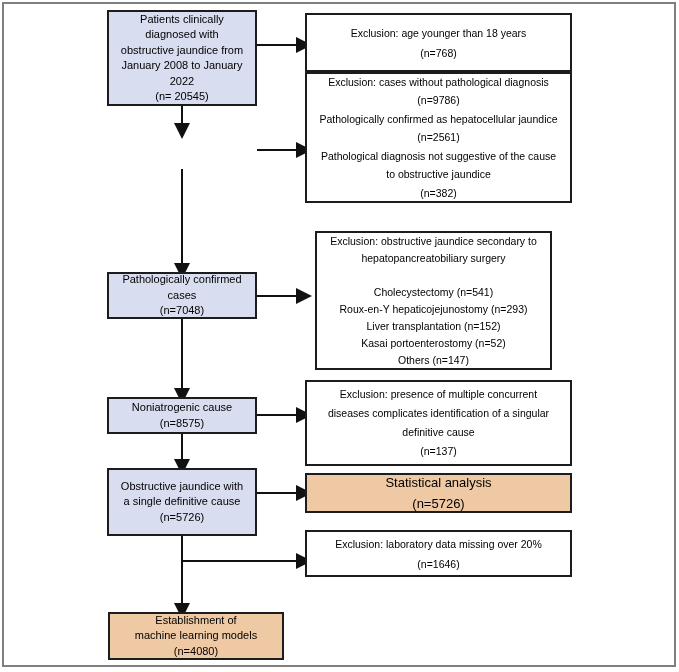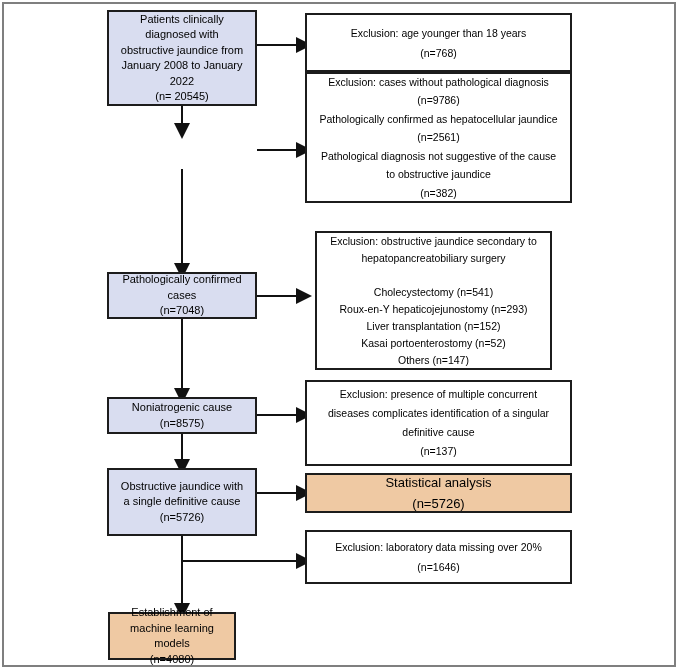--- a/index.html
+++ b/index.html
@@ -71,21 +71,21 @@
 2022
 (n= 20545)</div>
   <div class="box cbox" style="left:107px; top:272px; width:150px; height:47px; line-height:15.5px;">Pathologically confirmed
 cases
 (n=7048)</div>
   <div class="box cbox" style="left:107px; top:397px; width:150px; height:37px; line-height:15.5px;">Noniatrogenic cause
 (n=8575)</div>
   <div class="box cbox" style="left:107px; top:468px; width:150px; height:68px; line-height:15.5px;">Obstructive jaundice with
 a single definitive cause
 (n=5726)</div>
-  <div class="box hbox" style="left:108px; top:612px; width:128px; height:48px; line-height:15.5px;">Establishment of
+  <div class="box hbox" style="left:108px; top:612px; width:176px; height:48px; line-height:15.5px;">Establishment of
 machine learning models
 (n=4080)</div>
 
   <div class="box sbox" style="left:305px; top:13px;  width:267px; height:59px;  line-height:20px;text-align:center;">Exclusion: age younger than 18 years
 (n=768)</div>
   <div class="box sbox" style="left:305px; top:72px;  width:267px; height:131px; line-height:18.5px;">Exclusion: cases without pathological diagnosis
 (n=9786)
 Pathologically confirmed as hepatocellular jaundice
 (n=2561)
 Pathological diagnosis not suggestive of the cause
@@ -98,15 +98,15 @@
 Roux-en-Y hepaticojejunostomy (n=293)
 Liver transplantation (n=152)
 Kasai portoenterostomy (n=52)
 Others (n=147)</div>
   <div class="box sbox" style="left:305px; top:380px; width:267px; height:86px;  line-height:19px;">Exclusion: presence of multiple concurrent
 diseases complicates identification of a singular
 definitive cause
 (n=137)</div>
   <div class="box hbox" style="left:305px; top:473px; width:267px; height:40px;  line-height:21px; font-size:13px;">Statistical analysis
 (n=5726)</div>
-  <div class="box sbox" style="left:305px; top:530px; width:267px; height:54px;  line-height:20px;">Exclusion: laboratory data missing over 20%
+  <div class="box sbox" style="left:305px; top:530px; width:267px; height:47px;  line-height:20px;">Exclusion: laboratory data missing over 20%
 (n=1646)</div>
 </div>
 
 </body></html>

